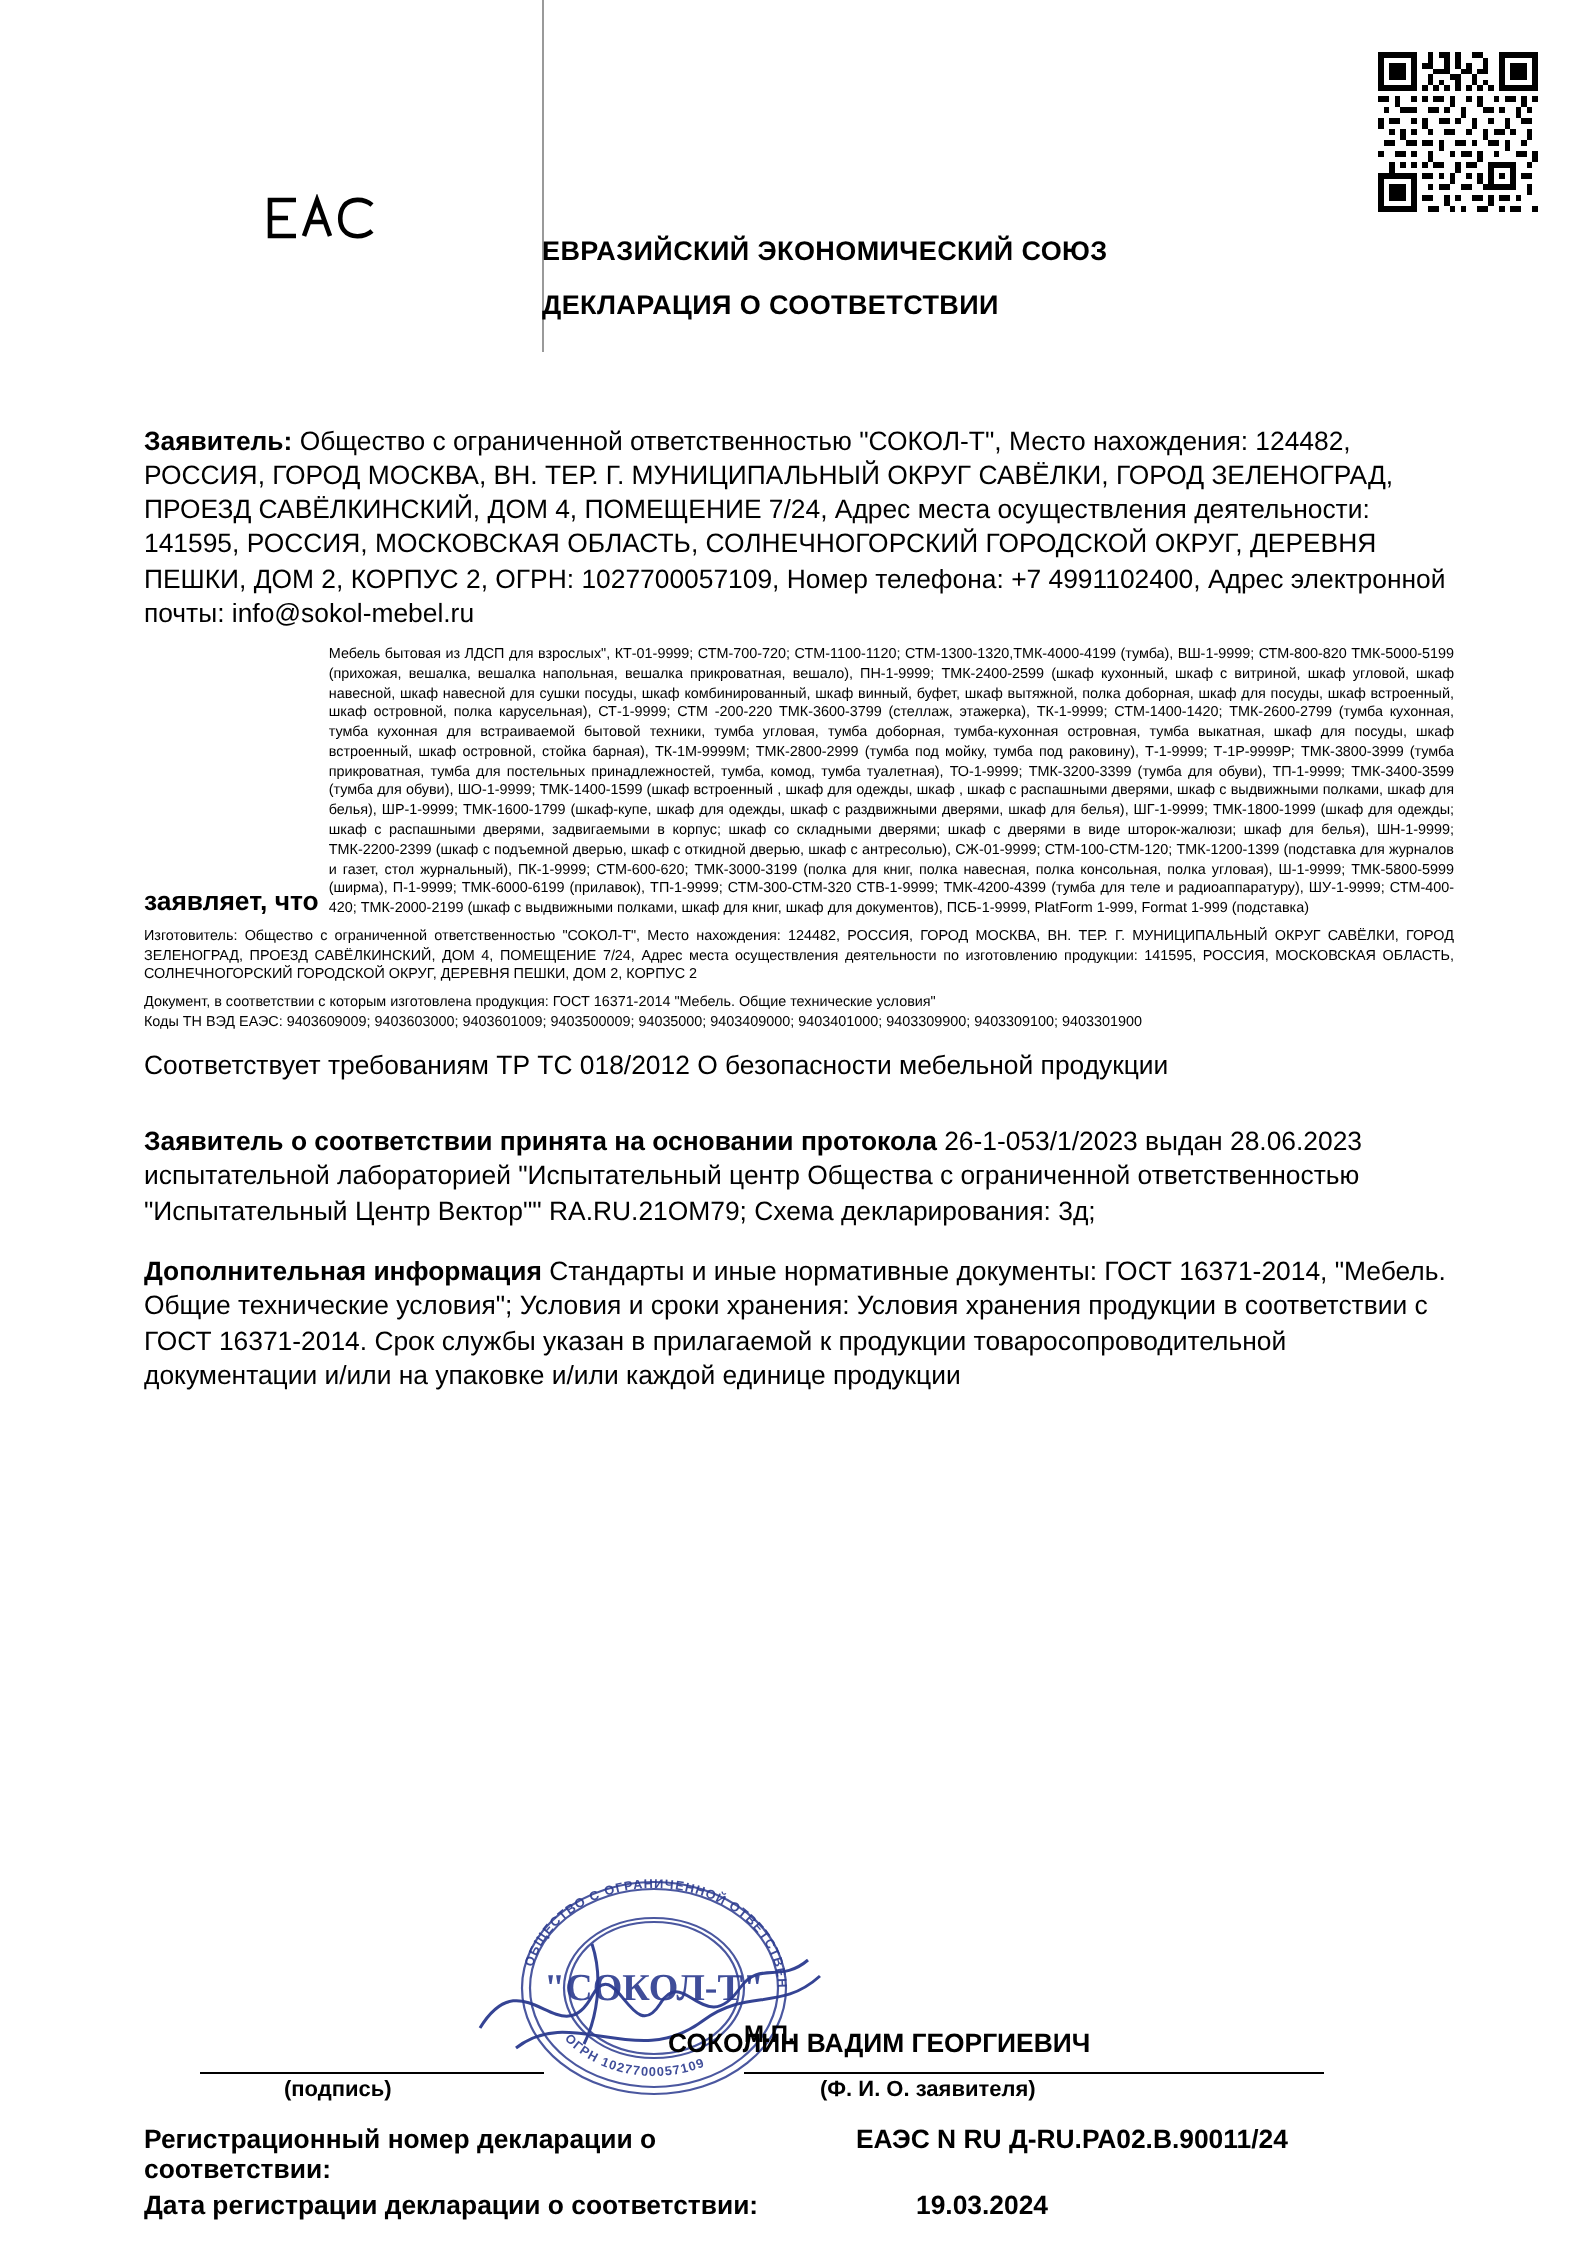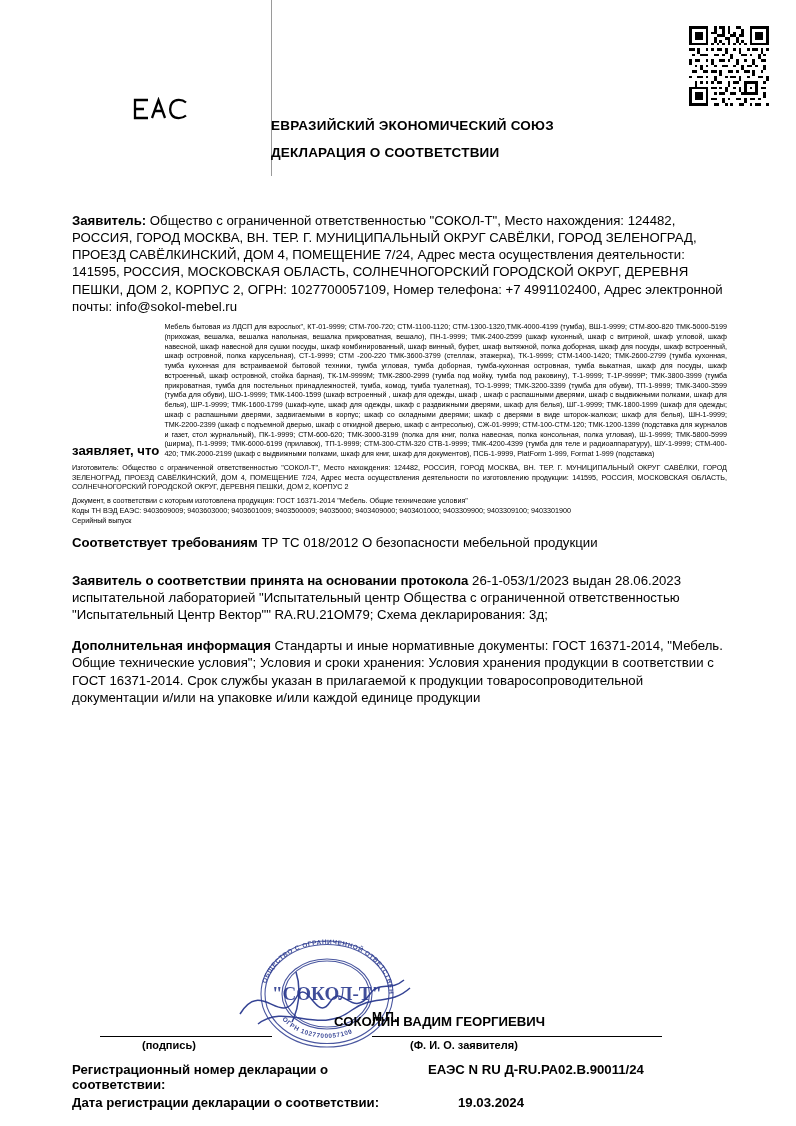--- a/index.html
+++ b/index.html
@@ -108,21 +108,21 @@
   }
   .fine-text {
     flex: 1 1 auto;
   }
   .fine-block { margin-top: 4px; }
 
   .req-line {
     margin-top: 9px;
     font-size: 13.2px;
   }
-  .req-line .lbl { font-weight: bold; text-align: right; }
+  .req-line .lbl { font-weight: normal; text-align: right; }
 
   .sect {
     margin-top: 22px;
     font-size: 13.2px;
     line-height: 1.32;
   }
   .sect2 {
     margin-top: 13px;
     font-size: 13.2px;
     line-height: 1.32;
@@ -411,21 +411,20 @@
 
 
     <div class="fine-row blk">
       <div class="fine-label">заявляет, что</div>
       <div class="fine fine-text">Мебель бытовая из ЛДСП для взрослых", КТ-01-9999; СТМ-700-720; СТМ-1100-1120; СТМ-1300-1320,ТМК-4000-4199 (тумба), ВШ-1-9999; СТМ-800-820 ТМК-5000-5199 (прихожая, вешалка, вешалка напольная, вешалка прикроватная, вешало), ПН-1-9999; ТМК-2400-2599 (шкаф кухонный, шкаф с витриной, шкаф угловой, шкаф навесной, шкаф навесной для сушки посуды, шкаф комбинированный, шкаф винный, буфет, шкаф вытяжной, полка доборная, шкаф для посуды, шкаф встроенный, шкаф островной, полка карусельная), СТ-1-9999; СТМ -200-220 ТМК-3600-3799 (стеллаж, этажерка), ТК-1-9999; СТМ-1400-1420; ТМК-2600-2799 (тумба кухонная, тумба кухонная для встраиваемой бытовой техники, тумба угловая, тумба доборная, тумба-кухонная островная, тумба выкатная, шкаф для посуды, шкаф встроенный, шкаф островной, стойка барная), ТК-1М-9999М; ТМК-2800-2999 (тумба под мойку, тумба под раковину), Т-1-9999; Т-1Р-9999Р; ТМК-3800-3999 (тумба прикроватная, тумба для постельных принадлежностей, тумба, комод, тумба туалетная), ТО-1-9999; ТМК-3200-3399 (тумба для обуви), ТП-1-9999; ТМК-3400-3599 (тумба для обуви), ШО-1-9999; ТМК-1400-1599 (шкаф встроенный , шкаф для одежды, шкаф , шкаф с распашными дверями, шкаф с выдвижными полками, шкаф для белья), ШР-1-9999; ТМК-1600-1799 (шкаф-купе, шкаф для одежды, шкаф с раздвижными дверями, шкаф для белья), ШГ-1-9999; ТМК-1800-1999 (шкаф для одежды; шкаф с распашными дверями, задвигаемыми в корпус; шкаф со складными дверями; шкаф с дверями в виде шторок-жалюзи; шкаф для белья), ШН-1-9999; ТМК-2200-2399 (шкаф с подъемной дверью, шкаф с откидной дверью, шкаф с антресолью), СЖ-01-9999; СТМ-100-СТМ-120; ТМК-1200-1399 (подставка для журналов и газет, стол журнальный), ПК-1-9999; СТМ-600-620; ТМК-3000-3199 (полка для книг, полка навесная, полка консольная, полка угловая), Ш-1-9999; ТМК-5800-5999 (ширма), П-1-9999; ТМК-6000-6199 (прилавок), ТП-1-9999; СТМ-300-СТМ-320 СТВ-1-9999; ТМК-4200-4399 (тумба для теле и радиоаппаратуру), ШУ-1-9999; СТМ-400-420; ТМК-2000-2199 (шкаф с выдвижными полками, шкаф для книг, шкаф для документов), ПСБ-1-9999, PlatForm 1-999, Format 1-999 (подставка)</div>
     </div>
 
     <div class="fine fine-block">Изготовитель: Общество с ограниченной ответственностью "СОКОЛ-Т", Место нахождения: 124482, РОССИЯ, ГОРОД МОСКВА, ВН. ТЕР. Г. МУНИЦИПАЛЬНЫЙ ОКРУГ САВЁЛКИ, ГОРОД ЗЕЛЕНОГРАД, ПРОЕЗД САВЁЛКИНСКИЙ, ДОМ 4, ПОМЕЩЕНИЕ 7/24, Адрес места осуществления деятельности по изготовлению продукции: 141595, РОССИЯ, МОСКОВСКАЯ ОБЛАСТЬ, СОЛНЕЧНОГОРСКИЙ ГОРОДСКОЙ ОКРУГ, ДЕРЕВНЯ ПЕШКИ, ДОМ 2, КОРПУС 2</div>
     <div class="fine fine-block">Документ, в соответствии с которым изготовлена продукция: ГОСТ 16371-2014 "Мебель. Общие технические условия"</div>
     <div class="fine">Коды ТН ВЭД ЕАЭС: 9403609009; 9403603000; 9403601009; 9403500009; 94035000; 9403409000; 9403401000; 9403309900; 9403309100; 9403301900</div>
-    <div class="fine">Серийный выпуск</div>
 
     <div class="req-line">
       <span class="lbl">Соответствует требованиям</span>
       <span>ТР ТС 018/2012 О безопасности мебельной продукции</span>
     </div>
 
     <div class="sect">
       <b>Заявитель о соответствии принята на основании протокола</b>
       <span>26-1-053/1/2023 выдан 28.06.2023  испытательной лабораторией "Испытательный центр Общества с ограниченной ответственностью "Испытательный Центр Вектор"" RA.RU.21ОМ79; Схема декларирования: 3д;</span>
     </div>

